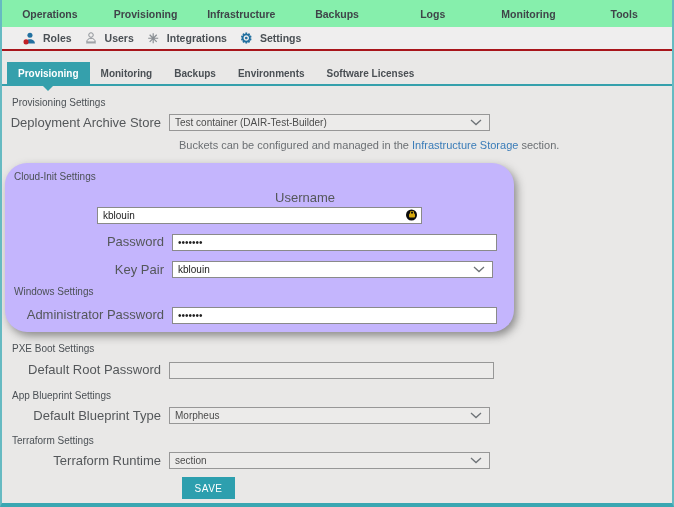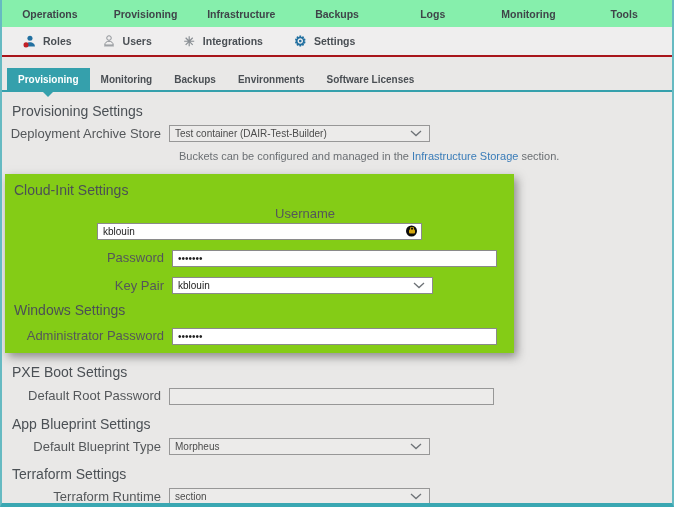--- a/index.html
+++ b/index.html
@@ -22,60 +22,60 @@
     font-size:10.5px; font-weight:bold; color:#3f4449; cursor:pointer; position:relative;
   }
   .nav-item.active { color:#c0181f; }
   .nav-underline { position:absolute; left:14px; right:0; bottom:0; height:3px; background:#54aab1; }
   .nav-caret {
     position:absolute; bottom:3px; left:50%; margin-left:-5px; width:0; height:0;
     border-left:5px solid transparent; border-right:5px solid transparent; border-bottom:5px solid #54aab1;
   }
   
   .subnav {
-    height:30px; background:#efeeee; border-bottom:2px solid #a8151b;
-    display:flex; align-items:center; padding-left:20px; gap:30px;
+    height:24px; background:#efeeee; border-bottom:2px solid #a8151b;
+    display:flex; align-items:center; padding-left:20px; gap:12px;
   }
   .subnav-item { display:flex; align-items:center; gap:6px; font-size:10.5px; font-weight:bold; color:#4a4f54; cursor:pointer; }
   .subnav-item .ic { width:15px; height:15px; display:flex; align-items:center; justify-content:center; }
   .ic-integrations { color:#8a8f94; font-size:13px; line-height:13px; }
   .ic-settings { color:#2270a0; font-size:14px; line-height:14px; }
   
   .tabs { margin-top:11px; display:flex; padding-left:5px; border-bottom:2px solid #35a0ac; height:24px; position:relative; }
   .tab {
     padding:0 11px; display:flex; align-items:center; font-size:10px; font-weight:bold;
     color:#4a4f54; cursor:pointer; position:relative;
   }
   .tab.active { background:#35a0ac; color:#fff; }
   .tab-caret {
     position:absolute; top:100%; margin-top:2px; left:50%; margin-left:-5px; width:0; height:0;
     border-left:5px solid transparent; border-right:5px solid transparent; border-top:5px solid #35a0ac;
   }
   
-  .section-heading { margin:11px 0 6px; padding-left:10px; font-size:14px; color:#4b5055; }
+  .section-heading { margin:11px 0 6px; padding-left:10px; font-size:10px; color:#4b5055; }
   .form-row { display:flex; align-items:center; margin-bottom:8px; }
   .form-label { width:167px; text-align:right; padding-right:8px; font-size:13px; color:#54575a; white-space:nowrap; }
   .input-wrap { position:relative; width:325px; }
   input.field {
     width:100%; height:17px; border:1px solid #8a8a8a; background:#fff;
     font-family:"Liberation Sans", sans-serif; font-size:10px; color:#222; padding:0 5px; outline:none;
   }
   .select {
-    width:261px; height:17px; border:1px solid #8a8a8a; background:#fff;
+    width:321px; height:17px; border:1px solid #8a8a8a; background:#fff;
     display:flex; align-items:center; justify-content:space-between;
     font-size:10px; color:#222; padding:0 7px 0 5px; cursor:pointer;
   }
   .dim input.field, .select.dim { background:#ecebea; border-color:#979797; color:#4c4c4c; }
   .helper { margin:3px 12px 0 177px; font-size:11px; color:#6b6f73; }
   .helper .link { color:#3a7cb8; cursor:pointer; }
   
   .card {
-    margin:12px 0 0 3px; width:509px; background:#84cc16;
+    margin:12px 0 0 3px; width:509px; background:#c4b5fd;
     box-shadow:3px 4px 9px rgba(50,50,50,0.5);
-    padding:5px 0 8px; position:relative;
+    padding:5px 0 8px; position:relative;border-radius:22px;
   }
   .card .section-heading { margin:3px 0 8px; padding-left:9px; }
   .card .row-gap-sm { margin-bottom:8px;flex-direction:column; }
   .card .row-gap-md { margin-bottom:10px; }
   .lock-badge {
     position:absolute; right:5px; top:50%; transform:translateY(-50%);
     width:11px; height:11px; border-radius:50%; background:#0d0d0d;
     display:flex; align-items:center; justify-content:center;
   }
   .lock-shackle { position:absolute; top:1.5px; width:4px; height:4px; border:1px solid #d6a80e; border-bottom:none; border-radius:3px 3px 0 0; }

